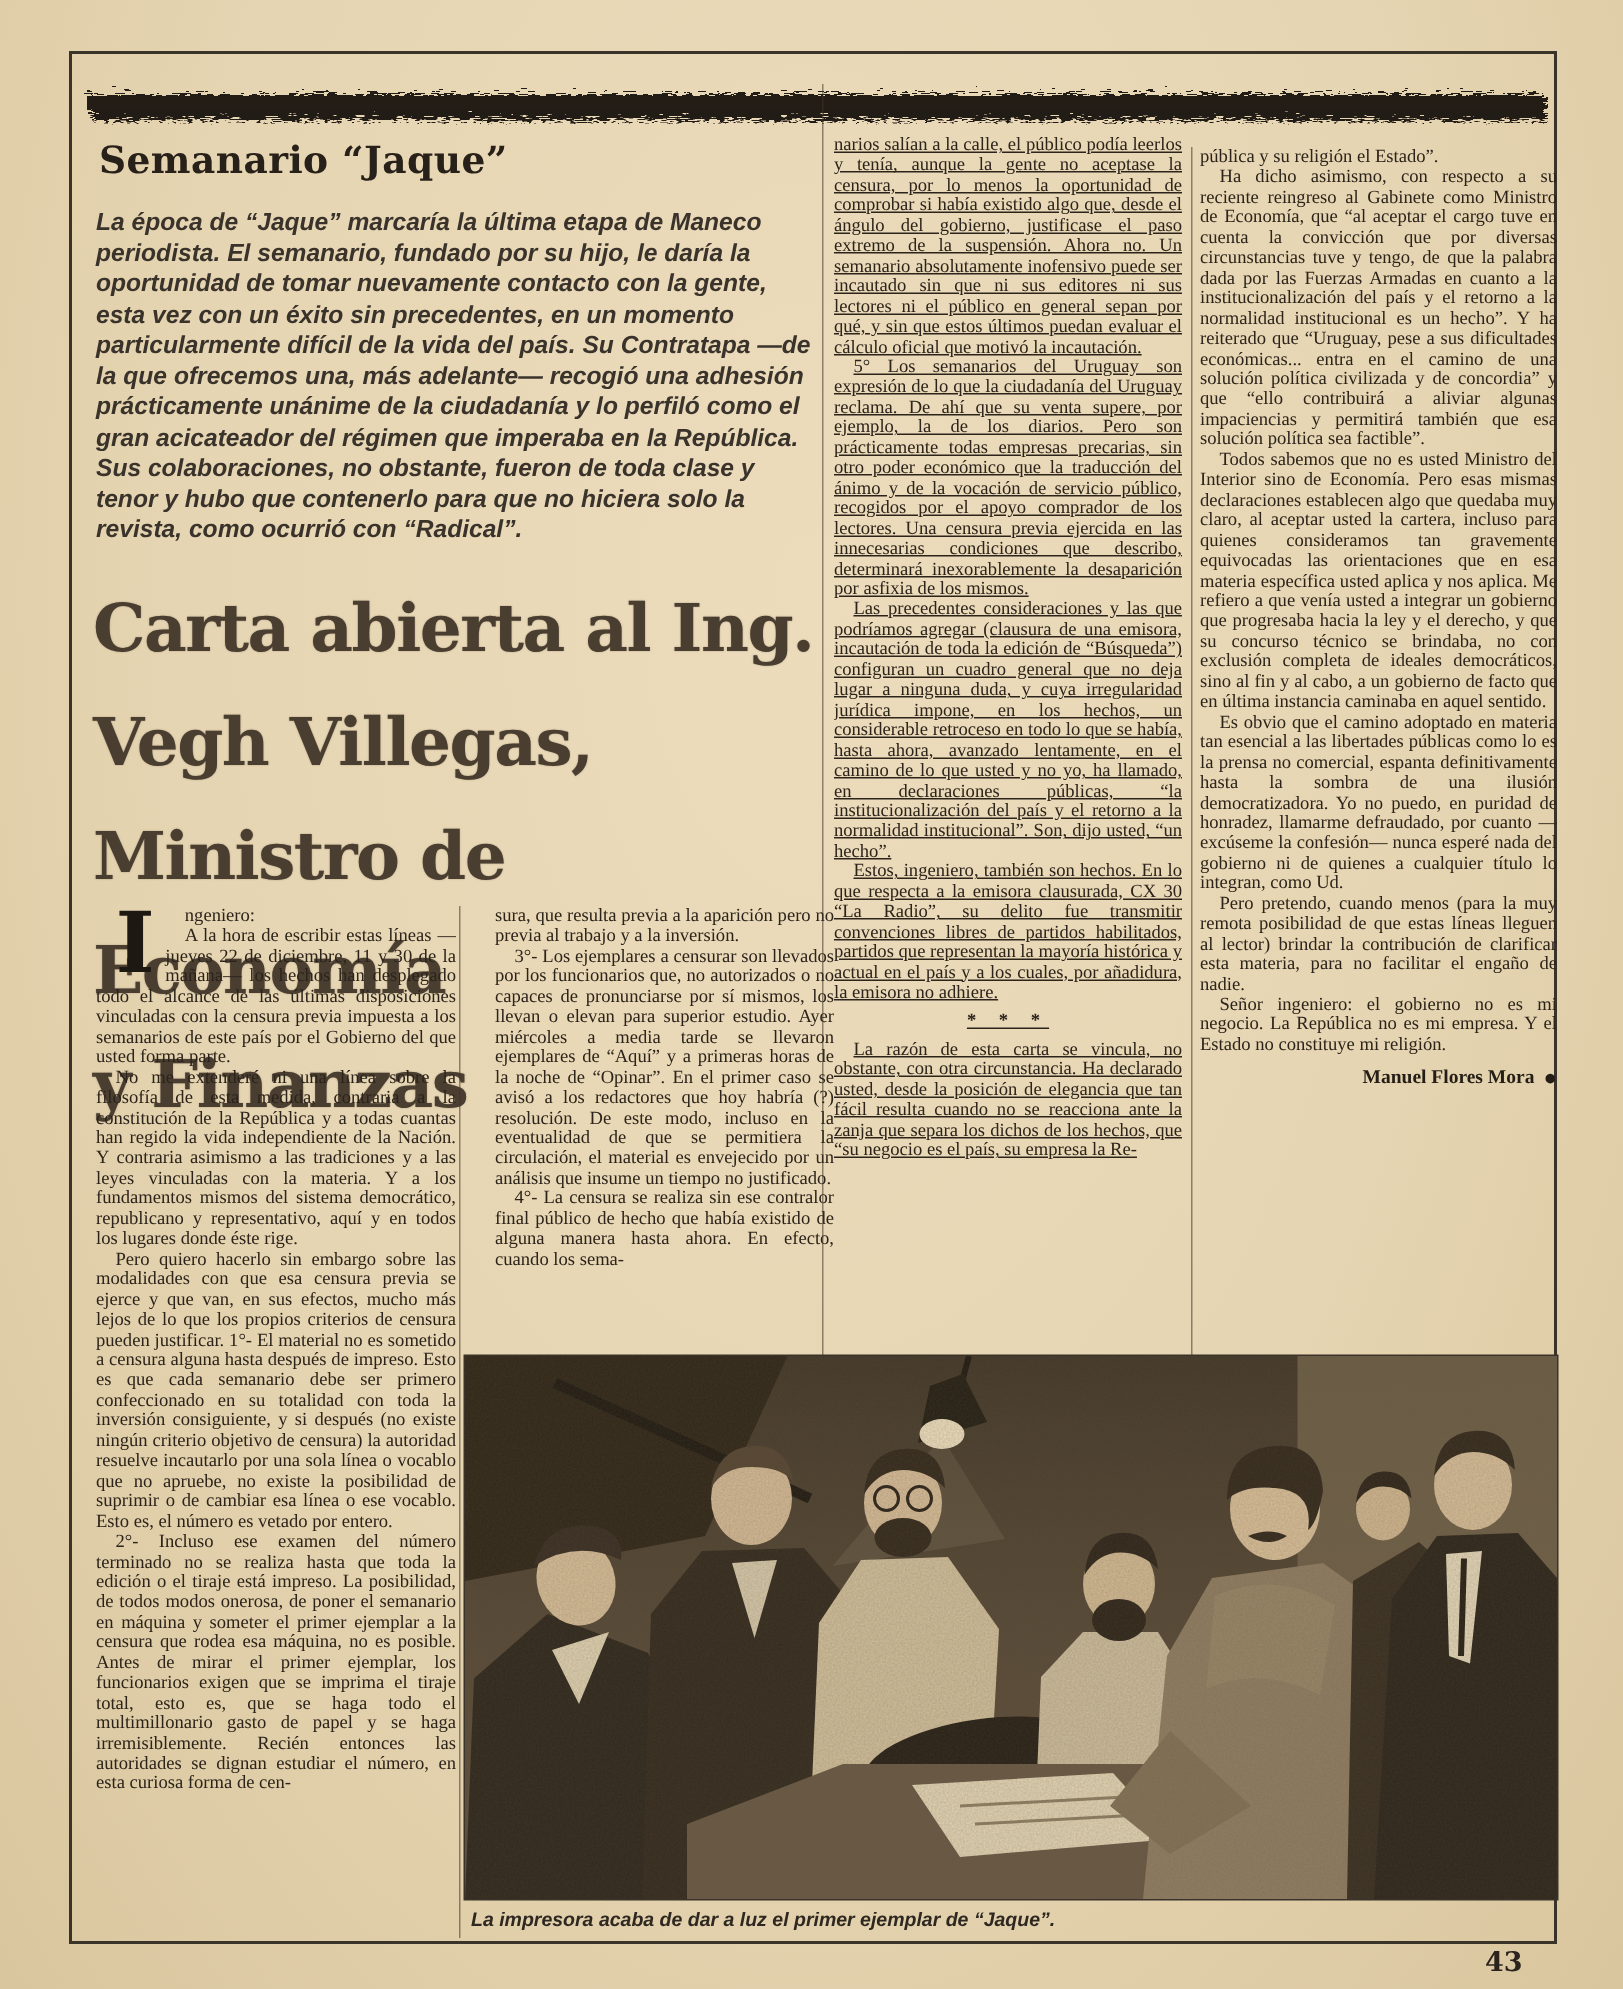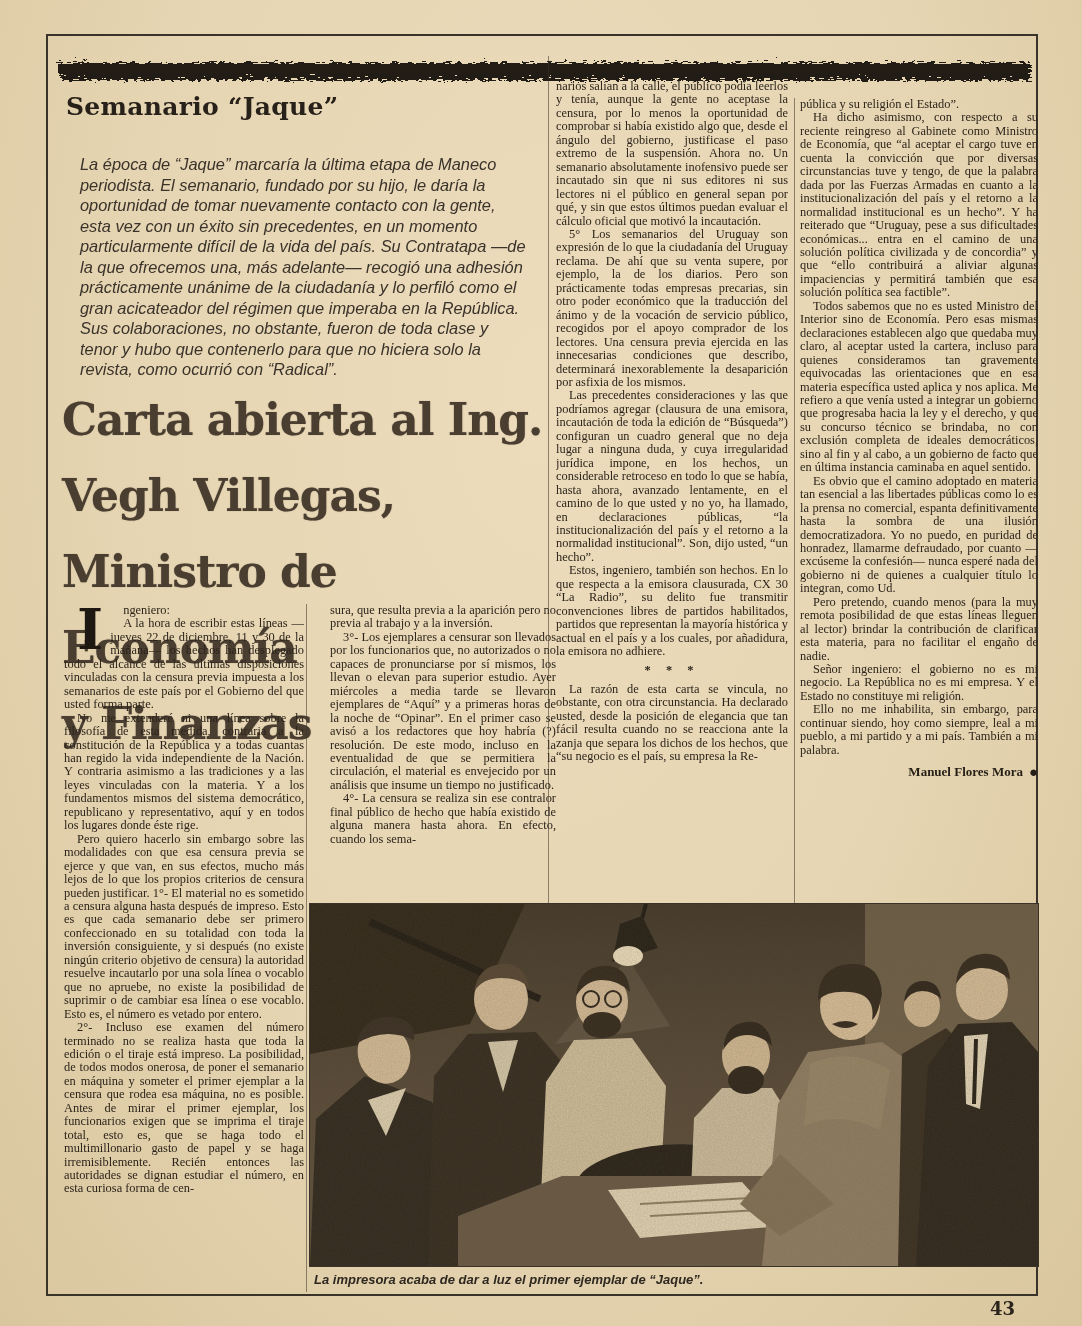--- a/index.html
+++ b/index.html
@@ -14,42 +14,42 @@
     border:2px solid #3a332a;box-sizing:border-box;padding-left:33px;
   }
   .topbar{position:absolute;left:6px;top:14px;width:978px;height:40px;}
   .section-title{
     position:absolute;left:18px;top:56px;margin:0;
     font-family:"DejaVu Serif", serif;font-weight:bold;
     font-size:25px;color:#27211a;letter-spacing:.3px;
   }
   .lede{position:absolute;left:16px;top:102px;width:478px;}
   .lede p{
-    margin:16px;font-family:"Liberation Sans", sans-serif;
-    font-style:italic;font-weight:normal;
+    margin:0;font-family:"Liberation Sans", sans-serif;
+    font-style:italic;font-weight:bold;
     font-size:16.4px;line-height:20.5px;color:#3a332b;
   }
   .headline{
     position:absolute;left:14px;top:346px;margin:0;width:500px;
     font-family:"DejaVu Serif", serif;font-weight:bold;
     font-size:44px;line-height:76px;letter-spacing:-1px;
     color:#4a3e31;white-space:pre-line;
     text-shadow:0 0 1px rgba(74,62,49,.5);
   }
   .col{
     position:absolute;overflow:hidden;
     font-size:12.4px;line-height:13.45px;color:#2c241b;
     text-align:justify;
   }
   .col p{margin:0;text-indent:13px;}
   .col p.noindent{text-indent:0;}
   .col p.center{text-align:center;text-indent:0;letter-spacing:6px;font-weight:bold;padding:6px 0 5px 0;}
   .col1{left:16px;top:568px;width:240px;height:690px;}
   .col2{left:282px;top:568px;width:226px;height:300px;}
-  .col3{left:508px;top:44px;width:232px;height:808px;}
+  .col3{left:508px;top:54px;width:232px;height:808px;text-decoration:underline;}
   .col4{left:708px;top:62px;width:238px;height:808px;margin-left:44px;}
   .lead{text-indent:0;}
   .dropcap{
     float:left;font-family:"DejaVu Serif", serif;font-weight:bold;
     font-size:56px;line-height:44px;color:#1d1812;
     padding:3px 7px 0 0;
   }
   .salutation{display:block;}
   .lead-text{display:block;}
   .vrule{position:absolute;width:1px;background:rgba(62,52,40,.55);}
@@ -139,21 +139,20 @@
     </div>
 
     <div class="col col4">
       <div>
           <p class="noindent">pública y su religión el Estado”.</p>
           <p class="">Ha dicho asimismo, con respecto a su reciente reingreso al Gabinete como Ministro de Economía, que “al aceptar el cargo tuve en cuenta la convicción que por diversas circunstancias tuve y tengo, de que la palabra dada por las Fuerzas Armadas en cuanto a la institucionalización del país y el retorno a la normalidad institucional es un hecho”. Y ha reiterado que “Uruguay, pese a sus dificultades económicas... entra en el camino de una solución política civilizada y de concordia” y que “ello contribuirá a aliviar algunas impaciencias y permitirá también que esa solución política sea factible”.</p>
           <p class="">Todos sabemos que no es usted Ministro del Interior sino de Economía. Pero esas mismas declaraciones establecen algo que quedaba muy claro, al aceptar usted la cartera, incluso para quienes consideramos tan gravemente equivocadas las orientaciones que en esa materia específica usted aplica y nos aplica. Me refiero a que venía usted a integrar un gobierno que progresaba hacia la ley y el derecho, y que su concurso técnico se brindaba, no con exclusión completa de ideales democráticos, sino al fin y al cabo, a un gobierno de facto que en última instancia caminaba en aquel sentido.</p>
           <p class="">Es obvio que el camino adoptado en materia tan esencial a las libertades públicas como lo es la prensa no comercial, espanta definitivamente hasta la sombra de una ilusión democratizadora. Yo no puedo, en puridad de honradez, llamarme defraudado, por cuanto —excúseme la confesión— nunca esperé nada del gobierno ni de quienes a cualquier título lo integran, como Ud.</p>
           <p class="">Pero pretendo, cuando menos (para la muy remota posibilidad de que estas líneas lleguen al lector) brindar la contribución de clarificar esta materia, para no facilitar el engaño de nadie.</p>
           <p class="">Señor ingeniero: el gobierno no es mi negocio. La República no es mi empresa. Y el Estado no constituye mi religión.</p>
-          <p class="">Ello no me inhabilita, sin embargo, para continuar siendo, hoy como siempre, leal a mi pueblo, a mi partido y a mi país. También a mi palabra.</p>
         </div>
       <p class="signature">
         <span>Manuel Flores Mora</span><span class="end-dot">●</span>
       </p>
     </div>
 
     <div class="vrule vrule-1"></div>
     <div class="vrule vrule-2"></div>
     <div class="vrule vrule-3"></div>
 

